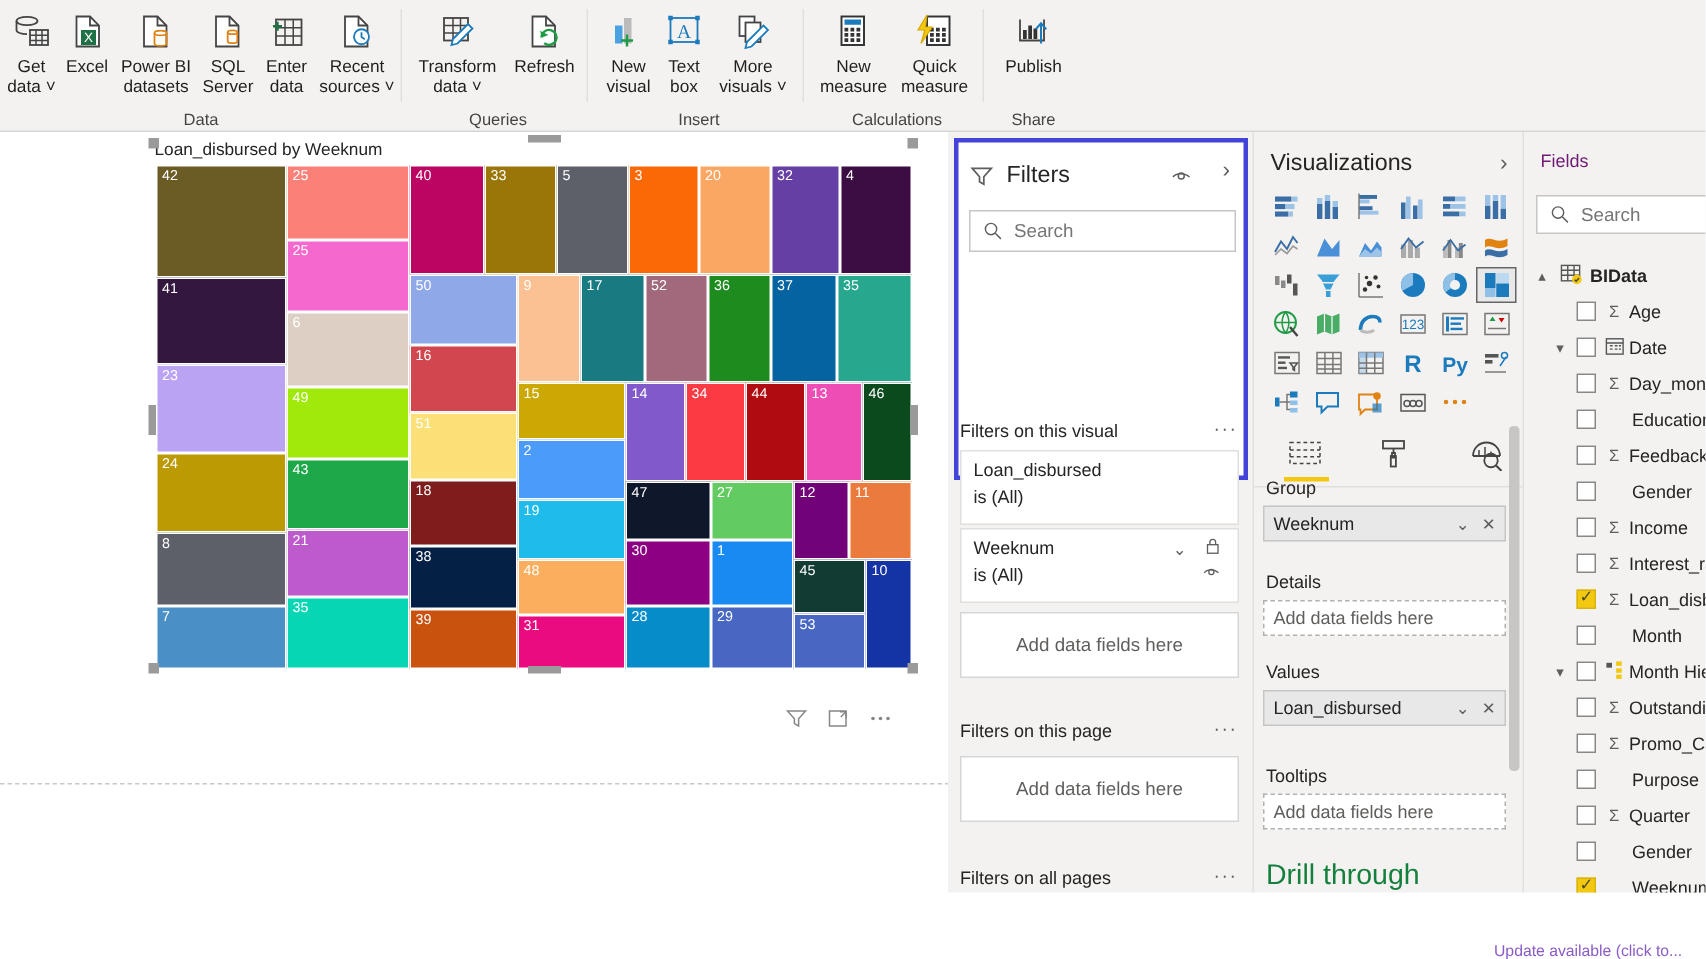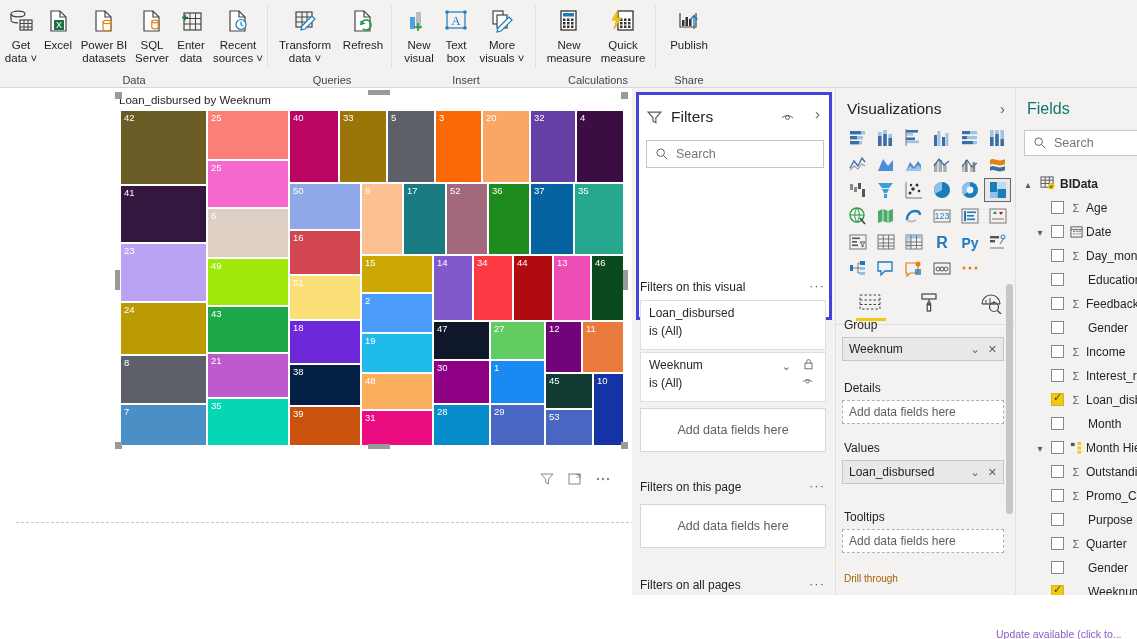--- a/index.html
+++ b/index.html
@@ -29,21 +29,21 @@
   .rbtn .lbl {
     font-size:11.5px; text-align:center; line-height:13px; color:#201f1e; width:100%;
     white-space:pre-line; margin-top:1px;
   }
   
   #canvas-area {
     position:absolute; left:0; top:88px; width:632px; height:507px;
     background:#ffffff;
   }
   #page-canvas {
-    position:absolute; left:16px; top:0; width:668px; height:435px;
+    position:absolute; left:0; top:0; width:668px; height:435px;
     background:#fff;
     border-bottom:1px dashed #c8c8c8;
     border-right:1px dashed #c8c8c8;
   }
   #visual-container {
     position:absolute; left:101px; top:6px; width:510px; height:370px;
   }
   #visual-title {
     position:absolute; left:2px; top:0px; height:16px; font-size:11.5px; color:#252423;
     white-space:nowrap;
@@ -152,28 +152,28 @@
     position:absolute; left:6px; width:162px; height:24px;
     border:1px dashed #b3b0ad; background:#fff;
     display:flex; align-items:center; padding:0 6px; font-size:12px; color:#605e5c;
   }
   .well.filled {
     background:#e8e8e8; border:1px solid #c8c6c4; color:#252423;
     justify-content:space-between;
   }
   .well .wctl { display:flex; gap:8px; align-items:center; color:#605e5c; font-size:11px;}
   .well .wctl span { cursor:pointer; }
-  #drill-title { position:absolute; left:8px; top:580px; font-size:10px; color:#a16207;}
+  #drill-title { position:absolute; left:8px; top:580px; font-size:19px; color:#15803d;}
   #viz-scrollthumb { position:absolute; right:2px; top:196px; width:7px; height:230px; background:#c8c6c4; border-radius:3px;}
   
   #fields-pane {
     position:absolute; left:1016px; top:88px; width:121px; height:507px;
     background:#f3f2f1; overflow:hidden;
   }
-  #fields-header { position:absolute; left:11px; top:12px; font-size:16px; color:#0f766e;}
+  #fields-header { position:absolute; left:11px; top:12px; font-size:12px; color:#701a75;}
   #fields-search {
     position:absolute; left:8px; top:42px; width:122px; height:26px;
     border:1px solid #c8c6c4; background:#fff; display:flex; align-items:center;
     padding-left:8px; gap:7px;
   }
   #fields-search input {
     border:none; outline:none; font-size:12.5px; font-family:"Liberation Sans",sans-serif;
     width:80px; background:transparent; color:#252423;
   }
   #fields-list { position:absolute; left:0; top:84px; width:121px; }
@@ -450,21 +450,21 @@
           </div>
           <div class="tile" style="left: 169px; top: 73px; width: 72px; height: 47px; background: rgb(143, 169, 232);">
             <span>50</span>
           </div>
           <div class="tile" style="left: 169px; top: 120px; width: 72px; height: 45px; background: rgb(210, 71, 79);">
             <span>16</span>
           </div>
           <div class="tile" style="left: 169px; top: 165px; width: 72px; height: 45px; background: rgb(251, 223, 119);">
             <span>51</span>
           </div>
-          <div class="tile" style="left: 169px; top: 210px; width: 72px; height: 44px; background: #6d28d9;">
+          <div class="tile" style="left: 169px; top: 210px; width: 72px; height: 44px; background: #7f1d1d;">
             <span>18</span>
           </div>
           <div class="tile" style="left: 169px; top: 254px; width: 72px; height: 42px; background: rgb(4, 32, 68);">
             <span>38</span>
           </div>
           <div class="tile" style="left: 169px; top: 296px; width: 72px; height: 40px; background: rgb(201, 82, 14);">
             <span>39</span>
           </div>
           <div class="tile" style="left: 219px; top: 0px; width: 48px; height: 73px; background: rgb(154, 117, 7);">
             <span>33</span>

